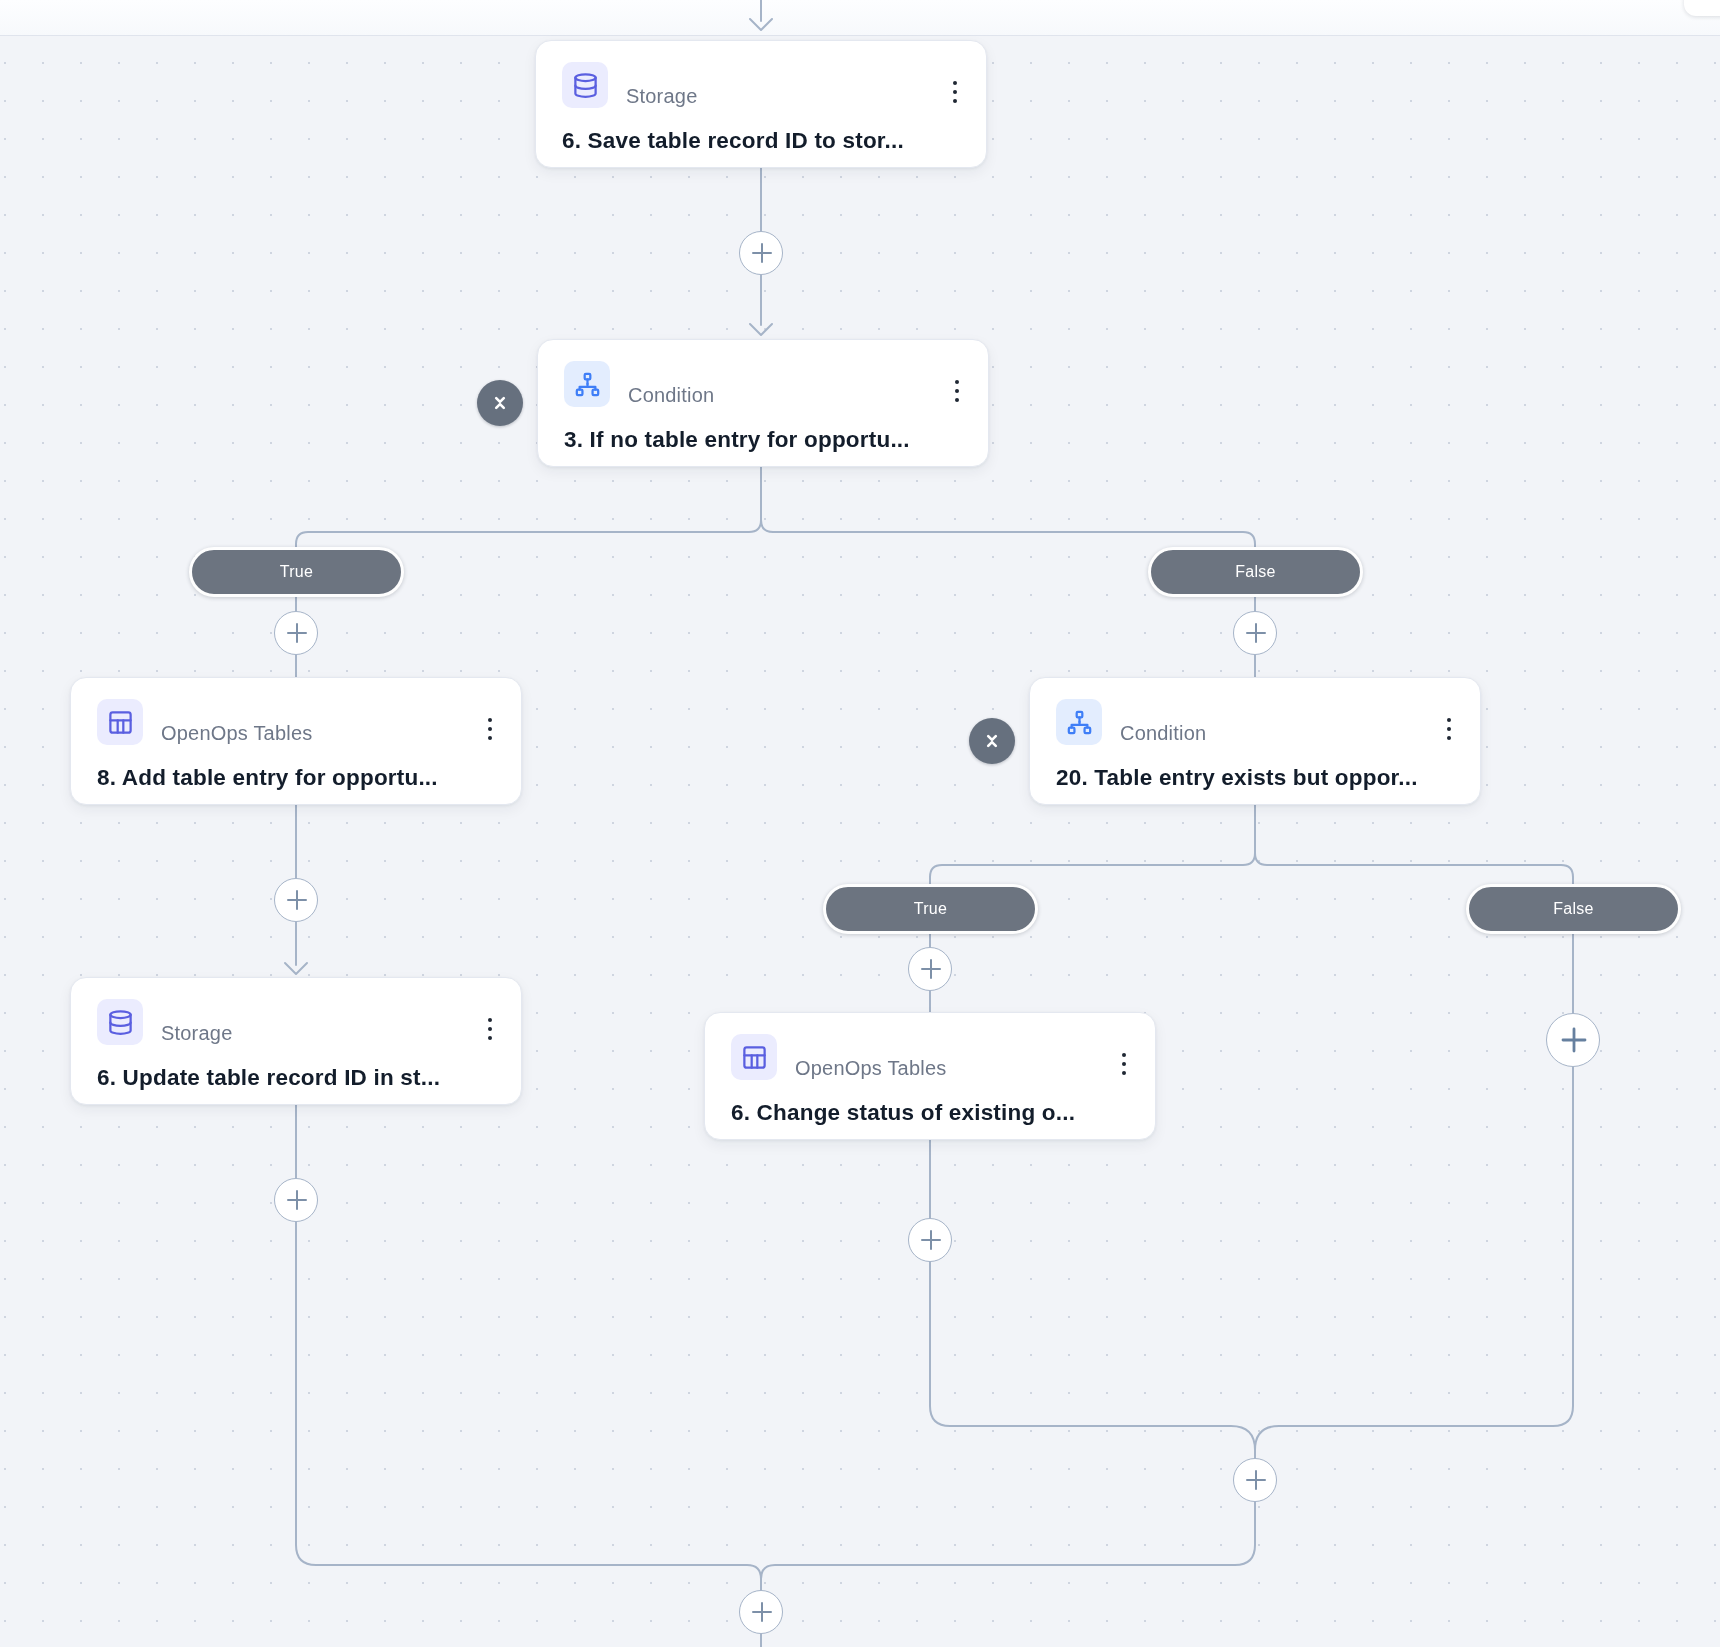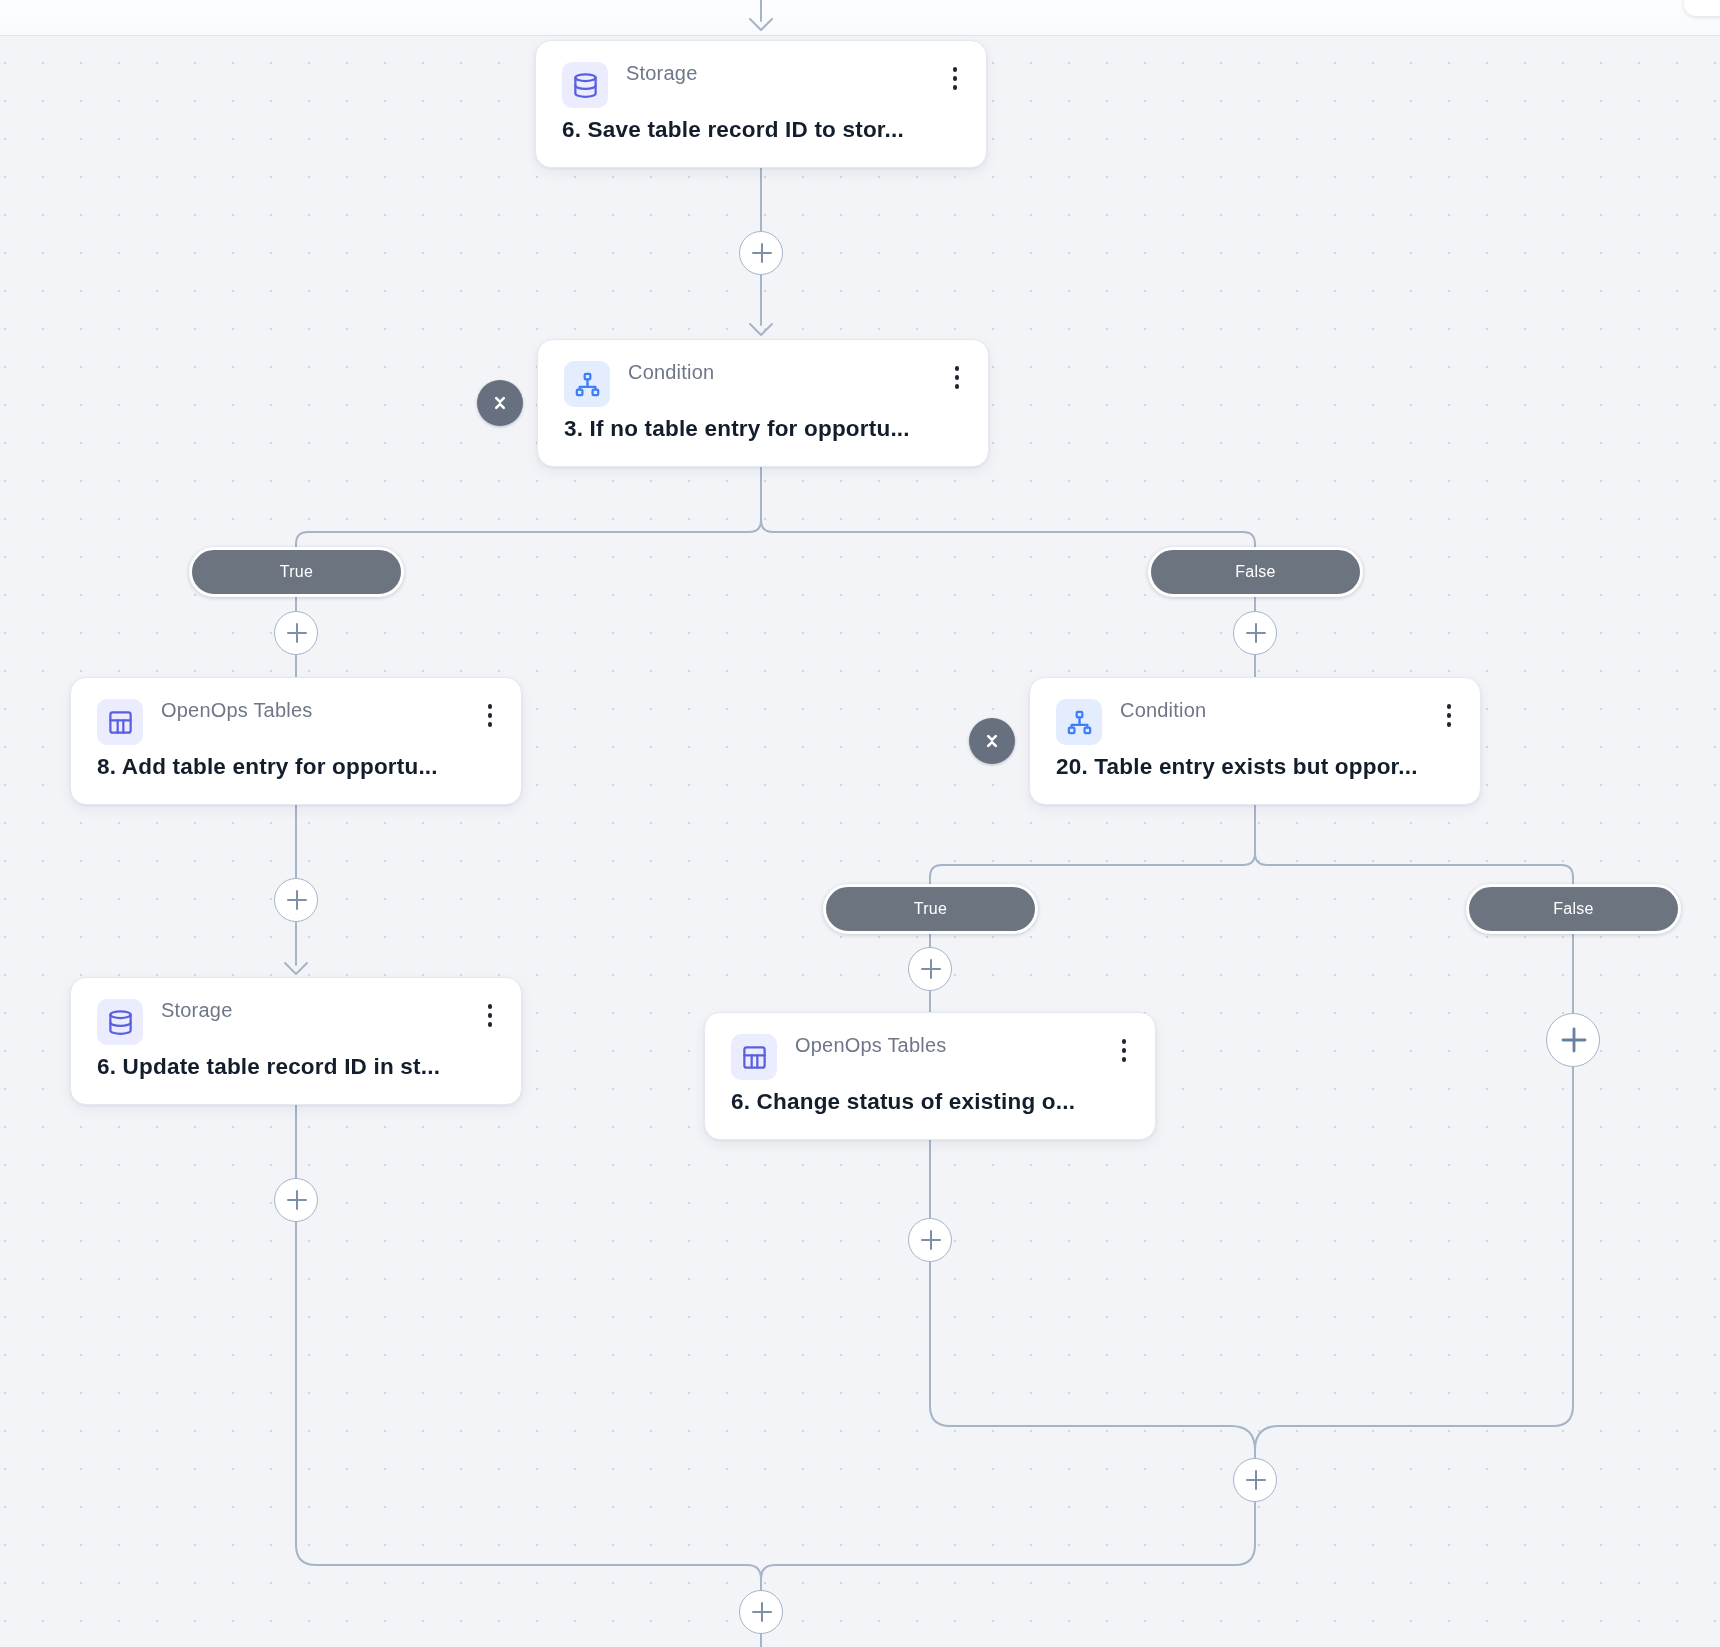--- a/index.html
+++ b/index.html
@@ -15,29 +15,29 @@
     background:linear-gradient(180deg,#fdfeff 0%,#f7f9fc 100%);
     border-bottom:1px solid rgba(188,198,214,.45);z-index:1;}
   .panel-fragment{position:absolute;top:-12px;right:-16px;width:52px;height:28px;
     background:#fff;border-radius:12px;box-shadow:0 1px 4px rgba(18,28,45,.14);z-index:6;}
   svg.edges{position:absolute;left:0;top:0;z-index:2;}
   svg.edges path{stroke:#a6b4c8;stroke-width:2;fill:none;stroke-linecap:round;stroke-linejoin:round;}
 
   .node{position:absolute;width:452px;height:128px;background:#fff;z-index:3;
     border:1px solid #e4e8f0;border-radius:16px;cursor:pointer;
     box-shadow:0 1px 3px rgba(18,28,45,.06),0 5px 14px rgba(18,28,45,.06);}
-  .node-head{display:flex;align-items:flex-start;height:46px;margin:21px 22px 0 26px;gap:18px;}
+  .node-head{display:flex;align-items:flex-end;height:46px;margin:21px 22px 0 26px;gap:18px;}
   .app-icon{width:46px;height:46px;border-radius:10px;display:flex;align-items:center;justify-content:center;flex:none;}
   .app-icon.indigo{background:#ebecfe;color:#5a5fe0;}
   .app-icon.blue{background:#e3edfe;color:#3e7ef7;}
   .app-icon svg{width:27px;height:27px;display:block;}
   .app-name{font-size:20px;color:#6e7788;flex:1;letter-spacing:.2px;}
   .kebab{display:flex;flex-direction:column;gap:4.5px;align-items:center;padding:5px 7px;cursor:pointer;}
   .kebab i{width:4.5px;height:4.5px;border-radius:50%;background:#1f2733;}
-  .node-title{margin:9px 26px 0;font-size:22.5px;font-weight:700;color:#131d2b;
+  .node-title{margin:20px 26px 0;font-size:22.5px;font-weight:700;color:#131d2b;
     letter-spacing:.2px;white-space:nowrap;overflow:hidden;}
 
   .pill{position:absolute;width:215px;height:50px;border-radius:26px;background:#6c7480;
     border:3px solid #fefefe;box-shadow:0 1px 4px rgba(18,28,45,.20);z-index:4;
     display:flex;align-items:center;justify-content:center;color:#fff;font-size:16px;letter-spacing:.3px;}
 
   .plus{position:absolute;width:44px;height:44px;border-radius:50%;background:#fff;
     border:1.5px solid #a6b4c8;z-index:4;display:flex;align-items:center;justify-content:center;cursor:pointer;}
   .plus svg{display:block;}
   .plus.big{width:54px;height:54px;}

